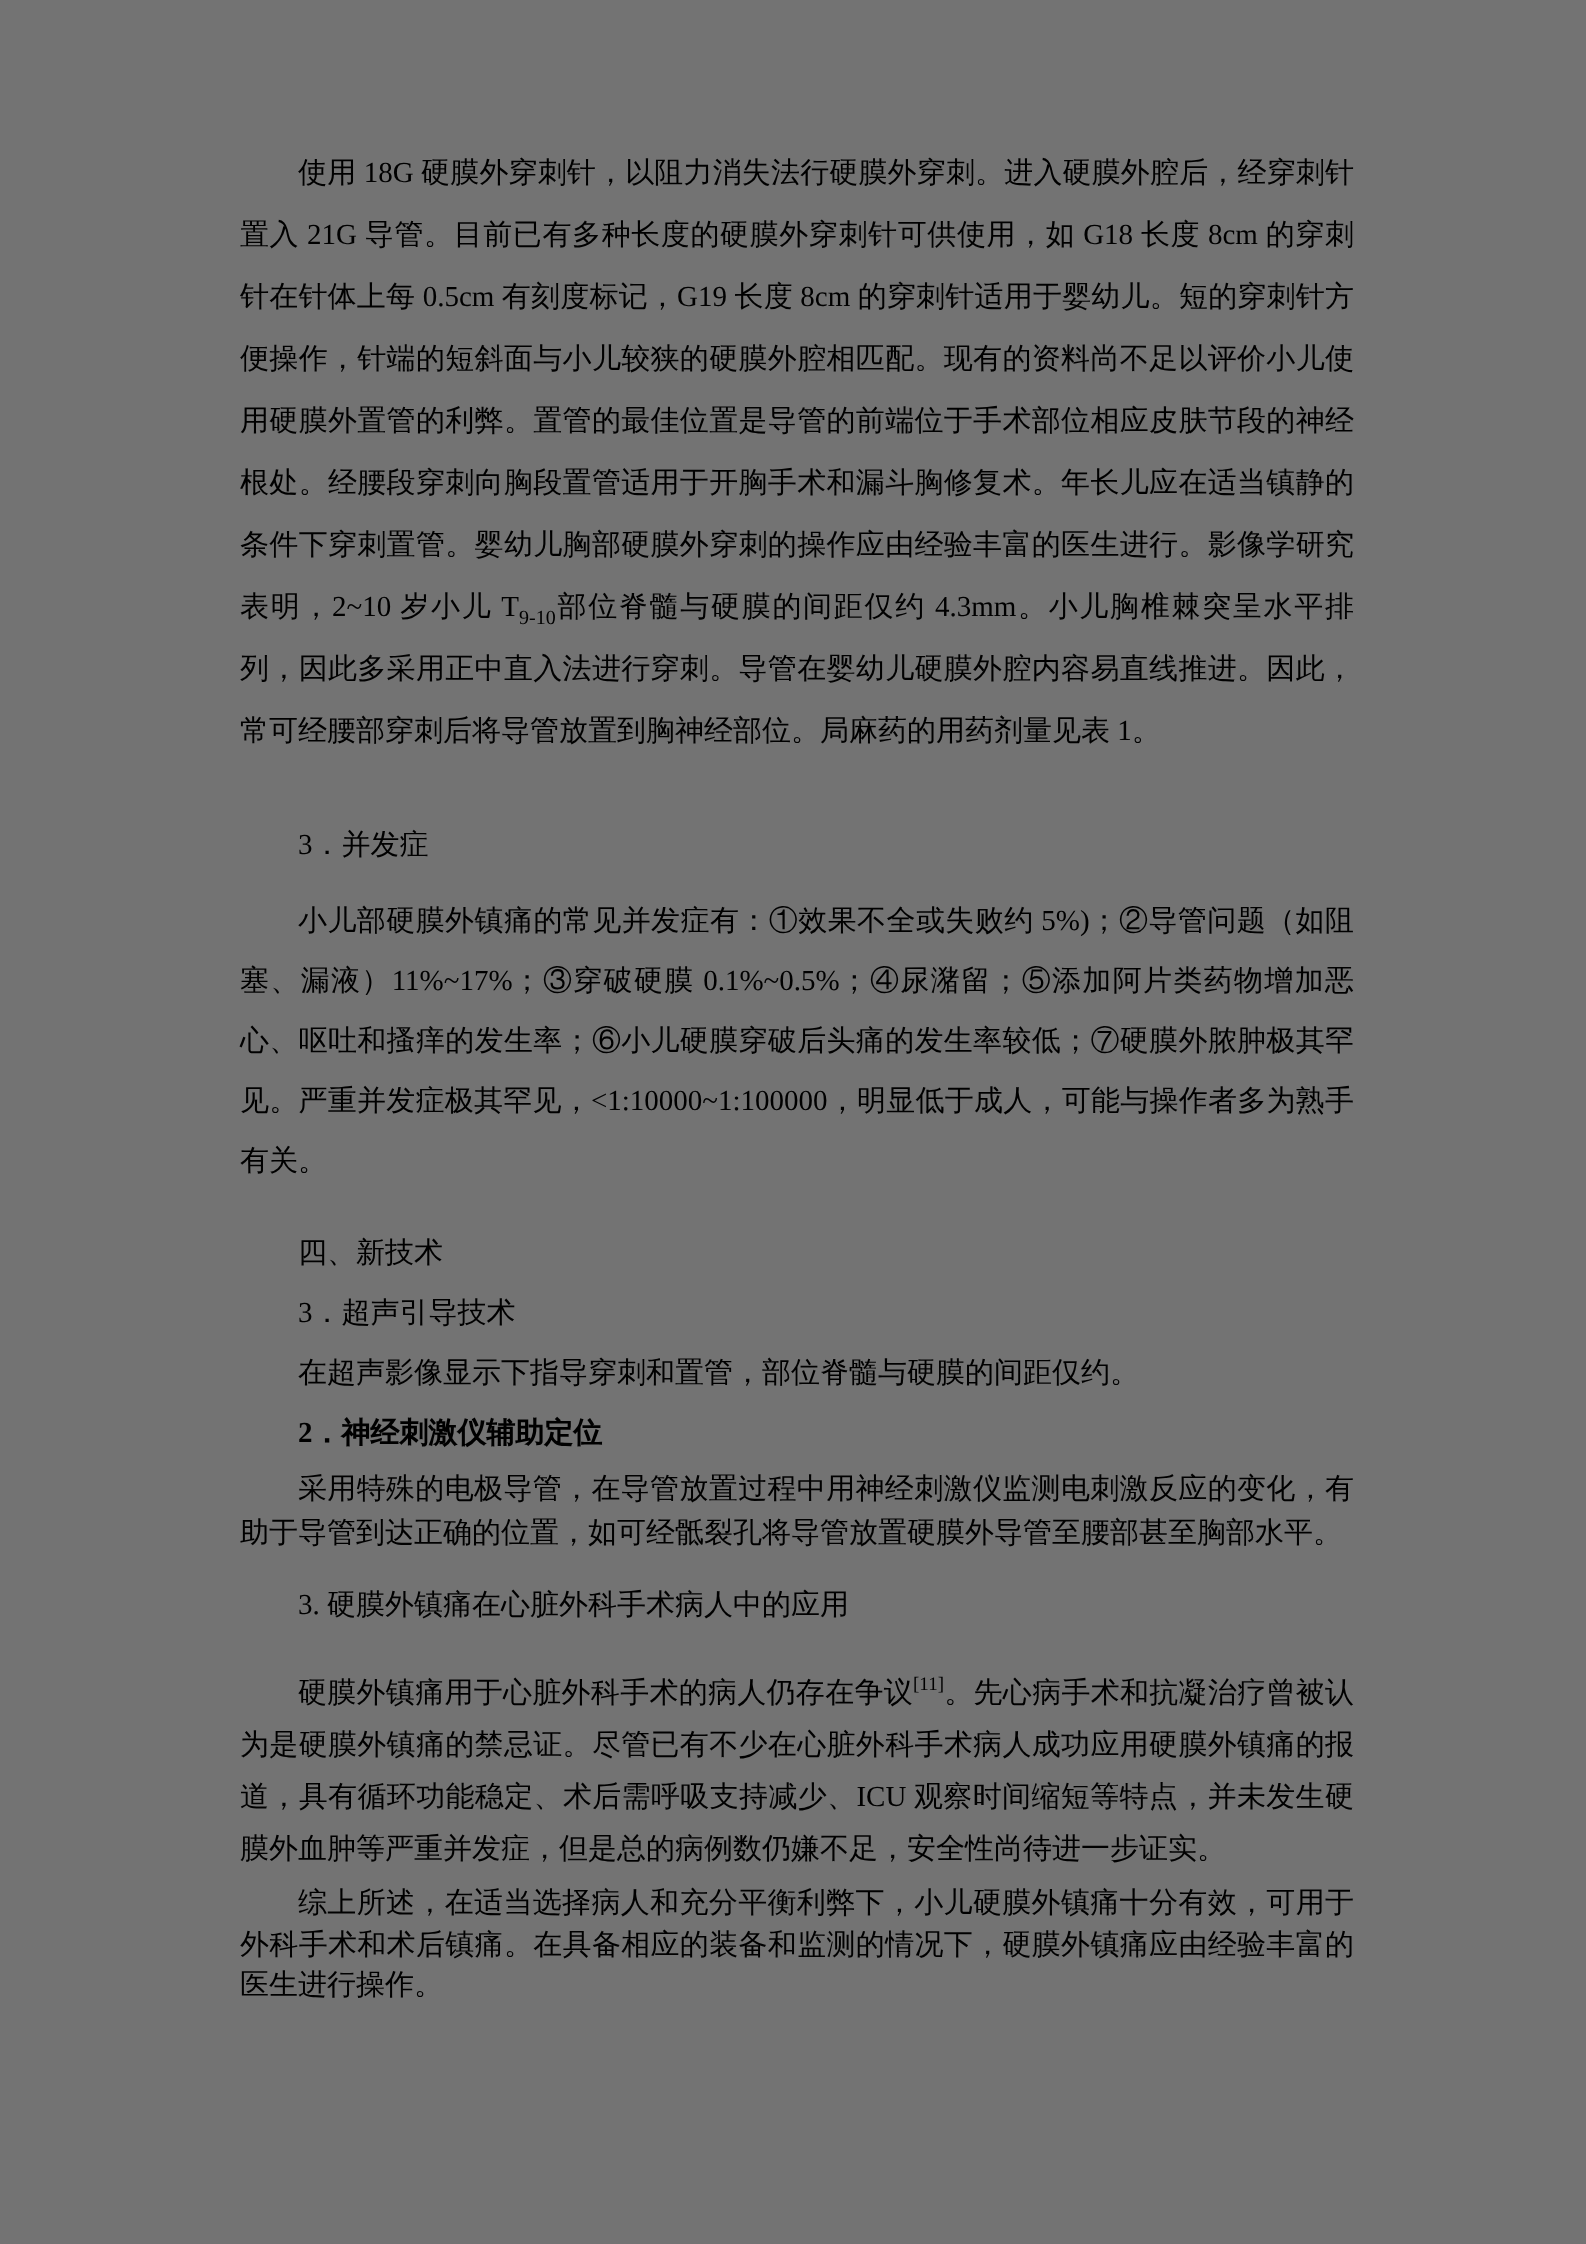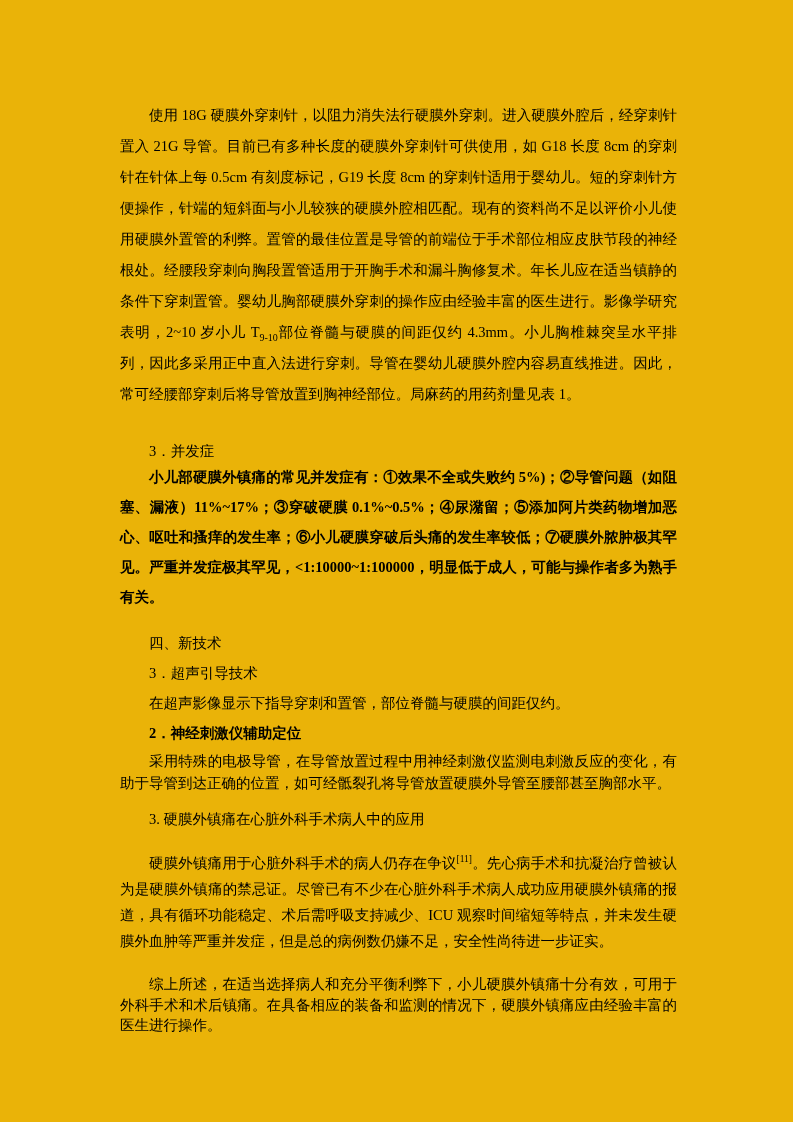--- a/index.html
+++ b/index.html
@@ -9,42 +9,42 @@
   }
   body {
     width: 793px;
     height: 1122px;
     overflow: hidden;
   }
   .page {
     box-sizing: border-box;
     width: 793px;
     height: 1122px;
-    padding: 100px 116px 0 120px;
-    background: #eab308;
+    padding: 72px 116px 0 120px;
+    background: #737373;
     color: #000000;
     font-family: "Liberation Serif", "DejaVu Serif", serif;
     font-size: 14.5px;
   }
   .para, .heading {
     margin: 0;
     text-indent: 2em;
     text-align: justify;
   }
   .loose   { line-height: 31px; }
   .h-complications { margin-top: 30px; line-height: 22px; }
-  .p-complications { line-height: 30px; font-weight: bold; }
+  .p-complications { margin-top: 12px; line-height: 30px; }
   .h-new-tech      { margin-top: 20px; line-height: 22px; }
   .h-ultrasound    { margin-top: 8px;  line-height: 22px; }
   .p-ultrasound    { margin-top: 8px;  line-height: 22px; }
   .h-nerve         { margin-top: 8px;  line-height: 22px; font-weight: bold; }
   .p-nerve         { margin-top: 6px;  line-height: 22px; }
   .h-cardiac       { margin-top: 14px; line-height: 22px; }
   .p-cardiac       { margin-top: 20px; line-height: 26px; }
-  .p-summary       { margin-top: 20px;  line-height: 20.5px; }
+  .p-summary       { margin-top: 4px;  line-height: 20.5px; }
   sub.vlevel {
     font-size: 10px;
     line-height: 0;
   }
   sup.refmark {
     font-size: 9.5px;
     line-height: 0;
   }
 </style>
 </head>

